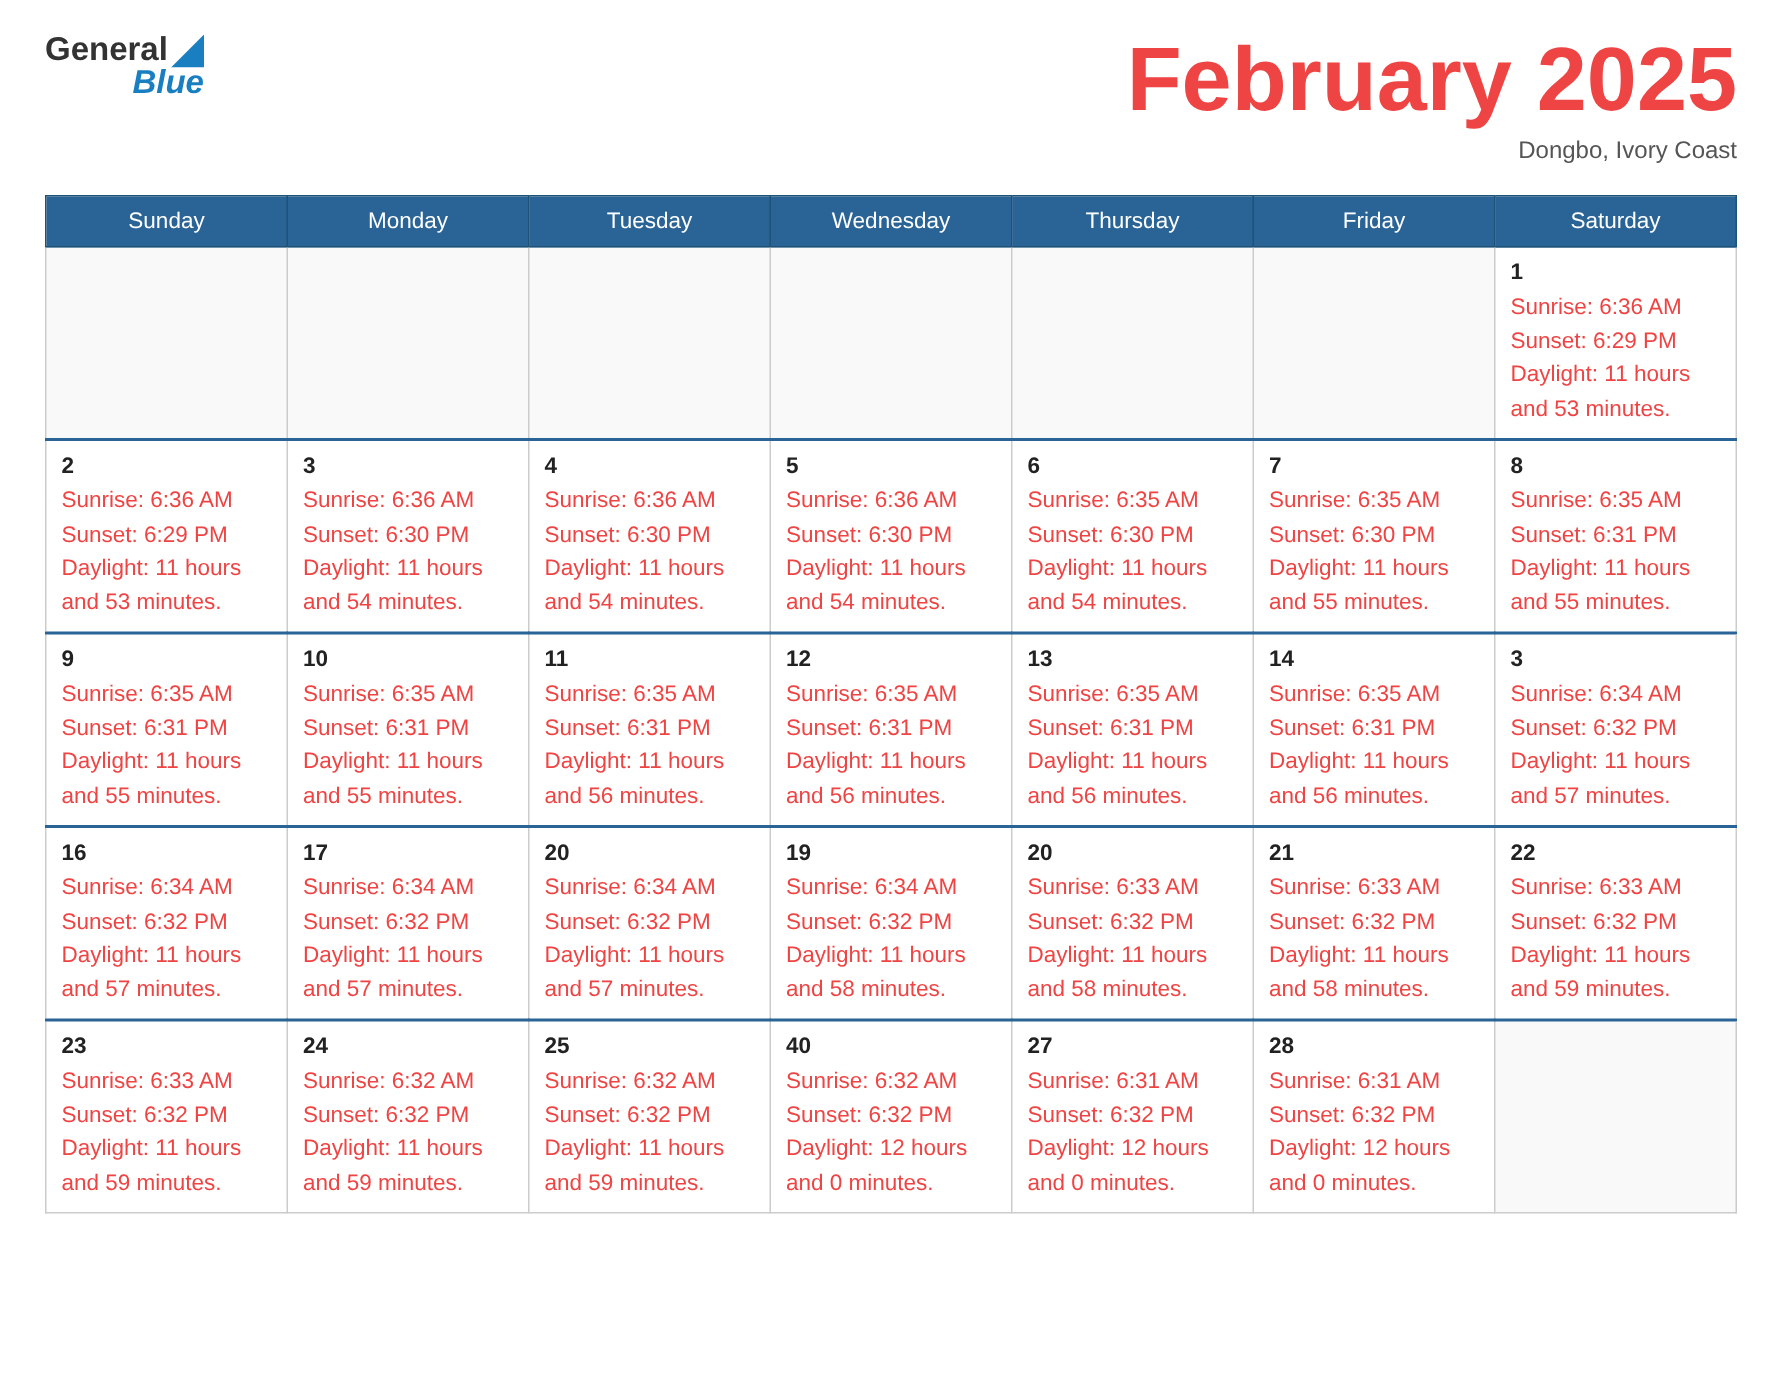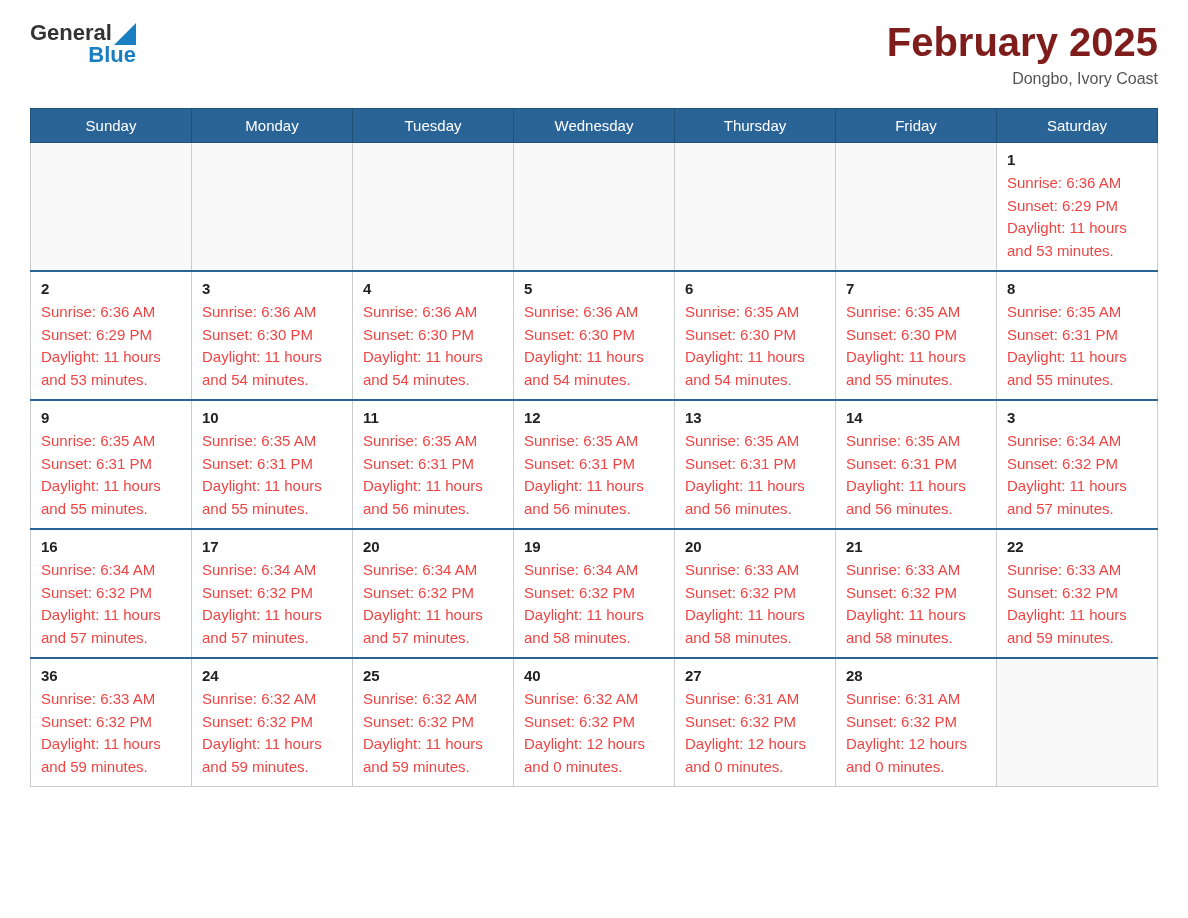--- a/index.html
+++ b/index.html
@@ -32,23 +32,23 @@
       align-items: flex-end;
     }
     .logo-row {
       display: flex;
       align-items: center;
     }
     .title-section {
       text-align: right;
     }
     .calendar-title {
-      font-size: 40px;
+      font-size: 60px;
       font-weight: bold;
-      color: #7f1d1d;
+      color: #ef4444;
       line-height: 1.1;
     }
     .calendar-subtitle {
       font-size: 16px;
       color: #555;
       margin-top: 6px;
     }
     .calendar {
       width: 100%;
       border-collapse: collapse;
@@ -95,21 +95,21 @@
 <body>
 
 <div class="header">
   <div class="logo-wrapper">
     <div class="logo-row">
       <span class="logo-text-general">General</span>
       <svg width="22" height="22" viewBox="0 0 22 22" style="margin-left:2px; margin-top:2px;">
         <polygon points="0,22 22,0 22,22" fill="#1a7fc1"></polygon>
       </svg>
     </div>
-    <div class="logo-row" style="margin-top:-4px; margin-left:18px;">
+    <div class="logo-row" style="margin-top:-4px; margin-left:18px;font-style:italic;">
       <span class="logo-text-blue">Blue</span>
     </div>
   </div>
   <div class="title-section">
     <div class="calendar-title">February 2025</div>
     <div class="calendar-subtitle">Dongbo, Ivory Coast</div>
   </div>
 </div>
 
 <table class="calendar">
@@ -288,21 +288,21 @@
         <td>
           <span class="day-number">22</span>
           <div class="day-info" style="white-space: pre-line;">Sunrise: 6:33 AM
 Sunset: 6:32 PM
 Daylight: 11 hours
 and 59 minutes.</div>
         </td>
       </tr>
       <tr class="row-divider">
         <td>
-          <span class="day-number">36</span>
+          <span class="day-number">23</span>
           <div class="day-info" style="white-space: pre-line;">Sunrise: 6:33 AM
 Sunset: 6:32 PM
 Daylight: 11 hours
 and 59 minutes.</div>
         </td>
         <td>
           <span class="day-number">24</span>
           <div class="day-info" style="white-space: pre-line;">Sunrise: 6:32 AM
 Sunset: 6:32 PM
 Daylight: 11 hours

